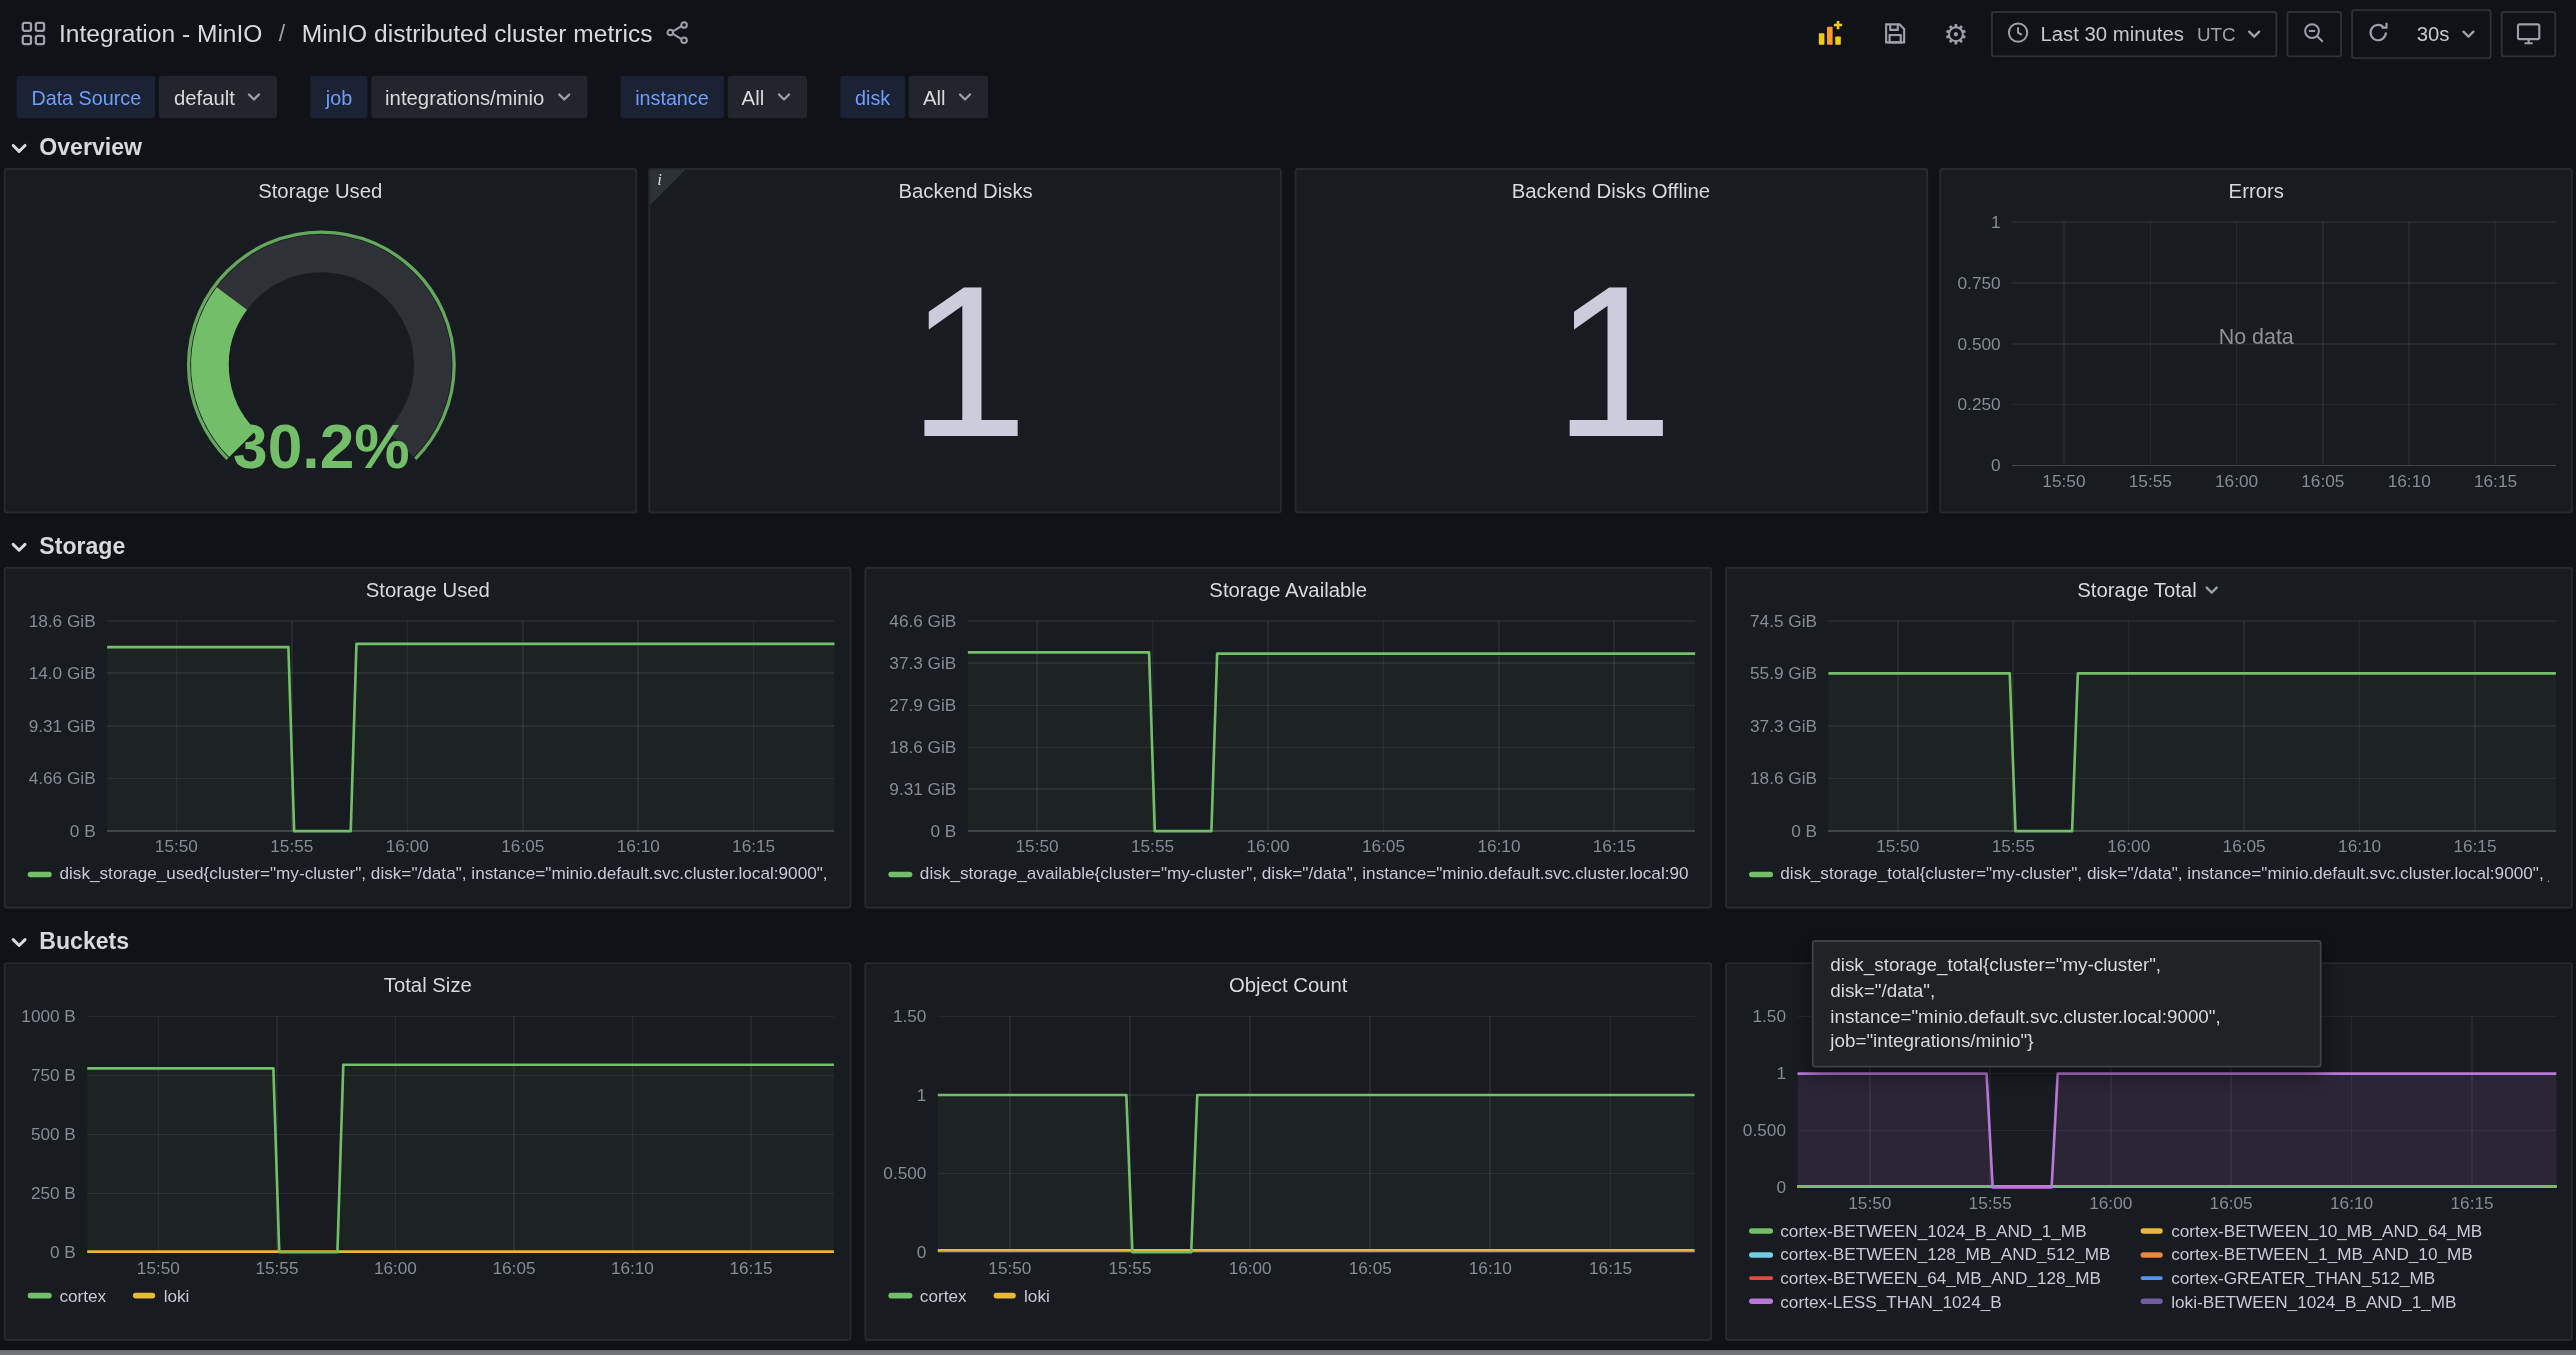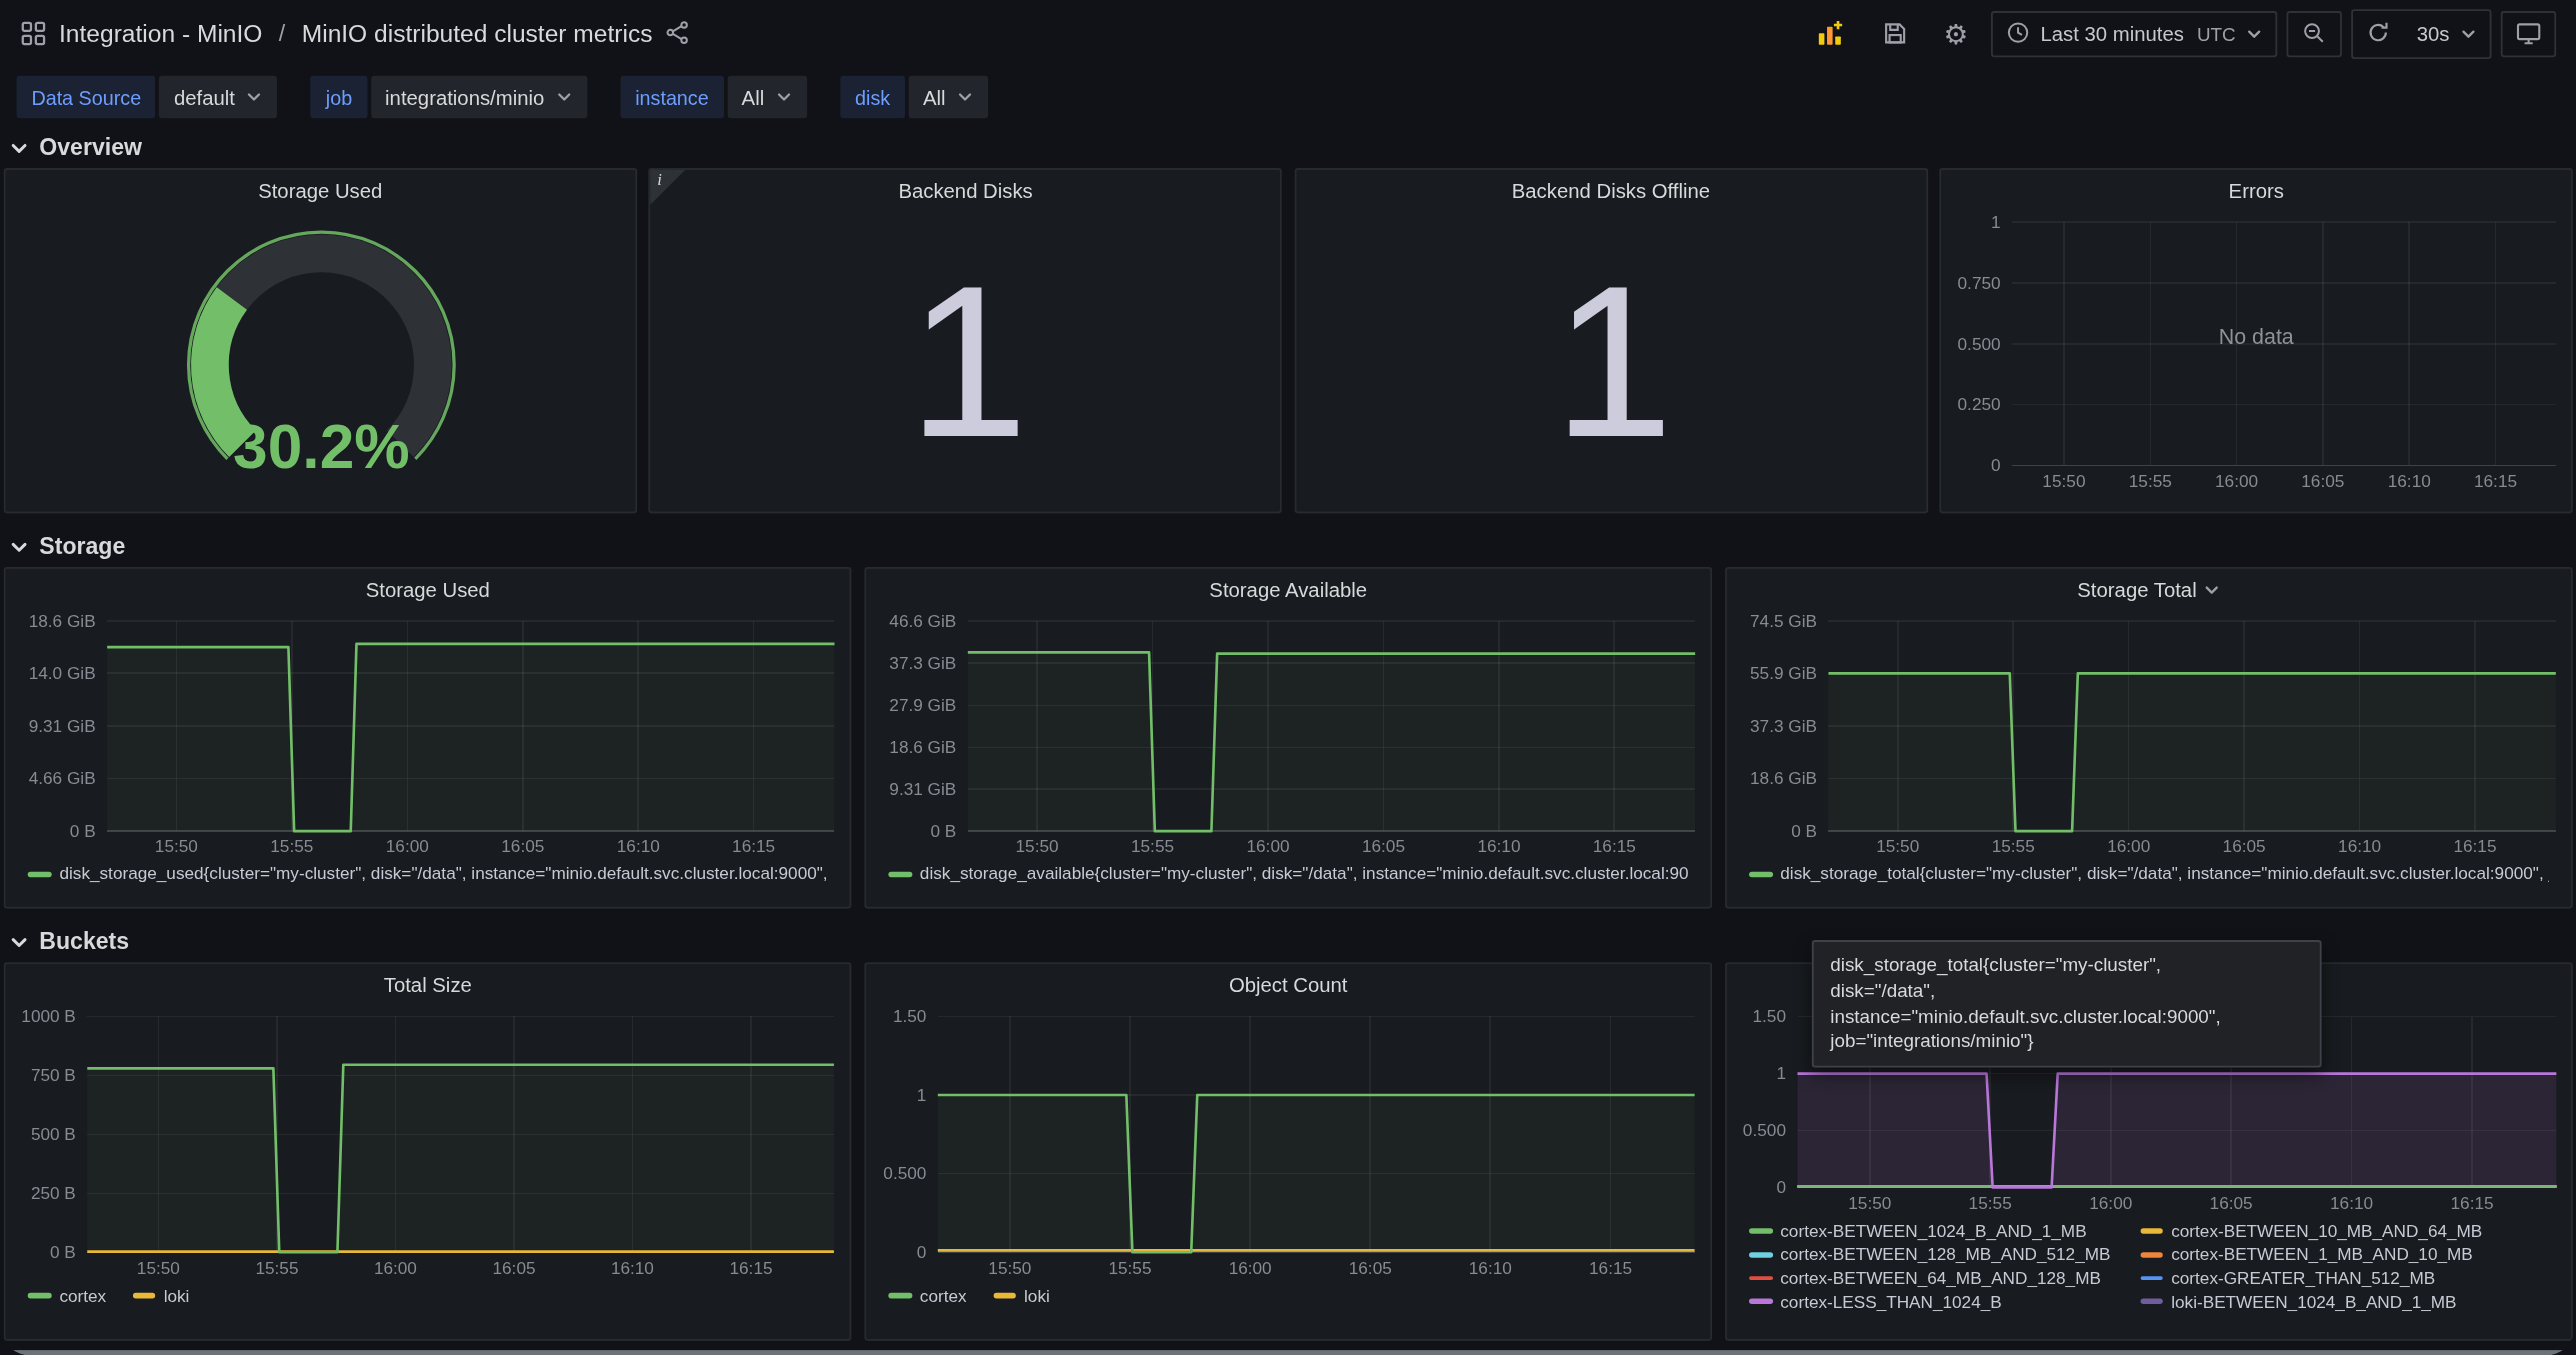--- a/index.html
+++ b/index.html
@@ -1,16 +1,16 @@
 <!DOCTYPE html>
 <html style="font-size:14.2px"><head>
 <meta charset="utf-8">
 <style>
   html,body{margin:0;padding:0;background:#111217;width:2576px;height:1356px;overflow:hidden;}
-  .viewport{width:2576px;height:1356px;overflow:hidden;position:relative;border-radius:32px;}
+  .viewport{width:2576px;height:1356px;overflow:hidden;position:relative;}
   .stage{width:1395px;height:734px;transform:scale(1.84694);transform-origin:0 0;position:relative;
          background:#111217;font-family:"Liberation Sans",sans-serif;color:#d8d9da;overflow:hidden;}
 
   
   .topbar{display:flex;align-items:center;height:36px;padding:0 10.7px;gap:7.1px;}
   .tb-left{display:flex;align-items:center;gap:7.1px;flex:1;min-width:0;}
   .crumb{font-size:13.3px;font-weight:500;color:#d8d9da;white-space:nowrap;}
   .sep{font-size:12.5px;color:#9da0a8;margin:0 1.8px;}
   .dash-title{font-size:13.3px;color:#d8d9da;white-space:nowrap;}
   .icon{display:inline-flex;align-items:center;justify-content:center;color:#9da0a8;}

